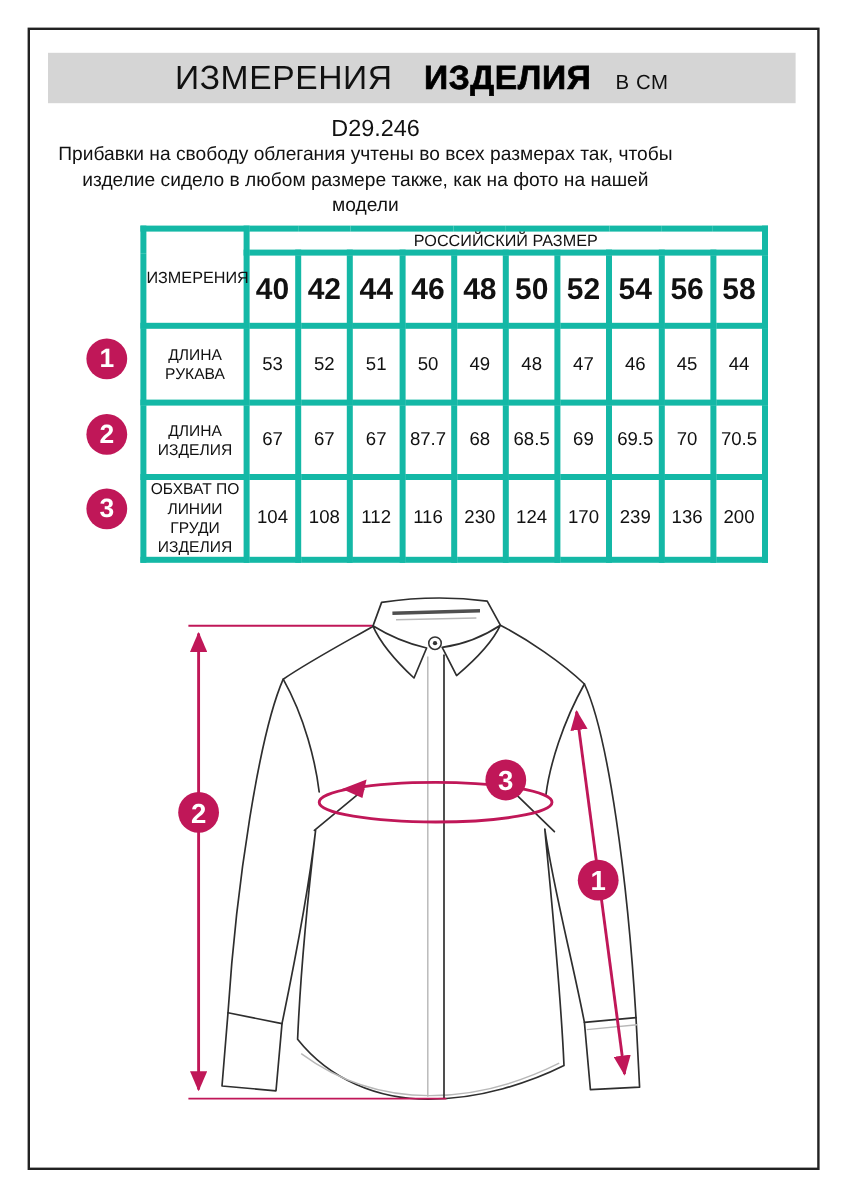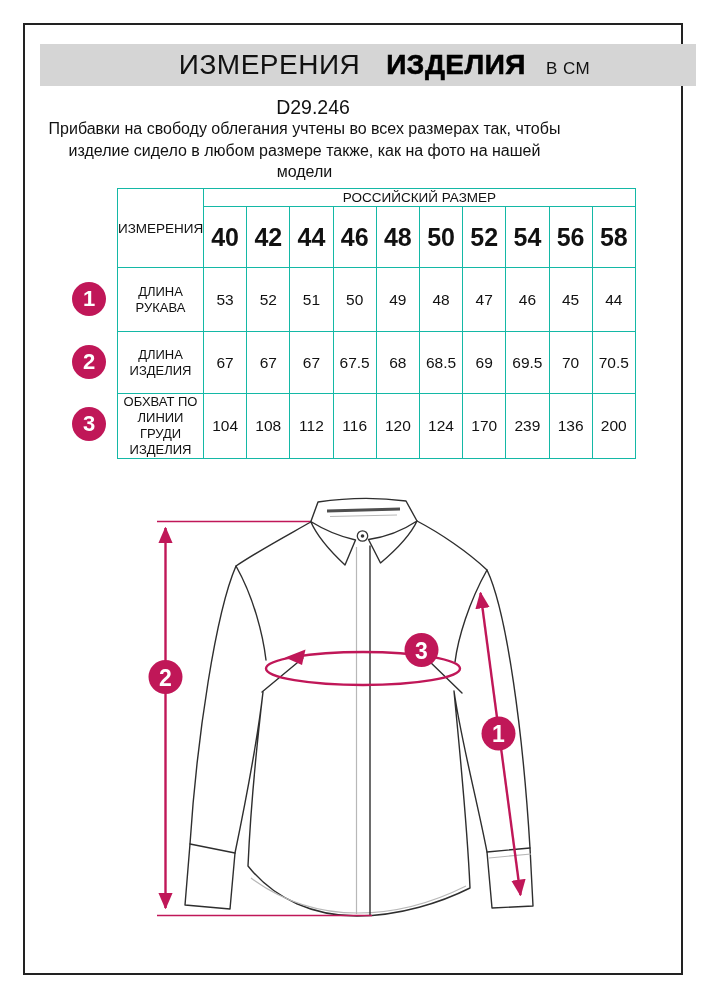--- a/index.html
+++ b/index.html
@@ -1,26 +1,26 @@
 <!DOCTYPE html>
 <html><head>
 <meta charset="utf-8">
 <style>
   html,body{margin:0;padding:0;background:#fff;}
   body{font-family:"Liberation Sans","DejaVu Sans",sans-serif;}
   .page{position:relative;width:707px;height:1000px;background:#fff;overflow:hidden;}
   .frame{position:absolute;left:23px;top:23px;width:660px;height:952px;box-sizing:border-box;border:2px solid #222;}
-  .title-bar{position:absolute;left:40px;top:44px;width:623px;height:42px;background:#d5d5d5;text-align:center;line-height:42px;white-space:nowrap;padding-left:33px;}
+  .title-bar{position:absolute;left:40px;top:44px;width:623px;height:42px;background:#d5d5d5;text-align:center;line-height:42px;white-space:nowrap;}
   .title-reg{font-size:28px;color:#111;letter-spacing:.5px;}
   .title-bold{font-size:28px;font-weight:800;color:#000;margin-left:26px;letter-spacing:.5px;-webkit-text-stroke:.6px #000;}
   .title-unit{font-size:17px;color:#111;margin-left:20px;letter-spacing:.5px;}
   .article{position:absolute;left:0;top:96px;width:626px;text-align:center;font-size:19.5px;color:#111;}
   .note{position:absolute;left:0;top:118px;width:609px;text-align:center;font-size:16px;line-height:21.5px;color:#111;white-space:pre-line;}
   table.size-table{position:absolute;left:117px;top:188px;width:518px;border-collapse:collapse;table-layout:fixed;}
-  table.size-table td{border:1px solid #14b8a6;text-align:center;vertical-align:middle;padding:0;color:#111;}
+  table.size-table td{border:5px solid #14b8a6;text-align:center;vertical-align:middle;padding:0;color:#111;}
   .col-label{width:86px;}
   .col-size{width:43.2px;}
   tr.r-syshead{height:18px;}
   tr.r-sizes{height:61px;}
   tr.r-data1{height:64px;}
   tr.r-data2{height:62px;}
   tr.r-data3{height:62px;}
   td.cell-corner{font-size:13.5px;}
   td.cell-syshead{font-size:13.5px;}
   td.cell-size{font-size:25px;font-weight:bold;}
@@ -95,35 +95,35 @@
         <td class="cell-value">47</td>
         <td class="cell-value">46</td>
         <td class="cell-value">45</td>
         <td class="cell-value">44</td>
       </tr>
       <tr class="r-data2">
         <td class="cell-rowlabel">ДЛИНА ИЗДЕЛИЯ</td>
         <td class="cell-value">67</td>
         <td class="cell-value">67</td>
         <td class="cell-value">67</td>
-        <td class="cell-value">67.5</td>
+        <td class="cell-value">87.7</td>
         <td class="cell-value">68</td>
         <td class="cell-value">68.5</td>
         <td class="cell-value">69</td>
         <td class="cell-value">69.5</td>
         <td class="cell-value">70</td>
         <td class="cell-value">70.5</td>
       </tr>
       <tr class="r-data3">
         <td class="cell-rowlabel">ОБХВАТ ПО ЛИНИИ ГРУДИ ИЗДЕЛИЯ</td>
         <td class="cell-value">104</td>
         <td class="cell-value">108</td>
         <td class="cell-value">112</td>
         <td class="cell-value">116</td>
-        <td class="cell-value">120</td>
+        <td class="cell-value">230</td>
         <td class="cell-value">124</td>
         <td class="cell-value">170</td>
         <td class="cell-value">239</td>
         <td class="cell-value">136</td>
         <td class="cell-value">200</td>
       </tr>
     </tbody>
   </table>
 
   <div class="badge badge-1">1</div>

